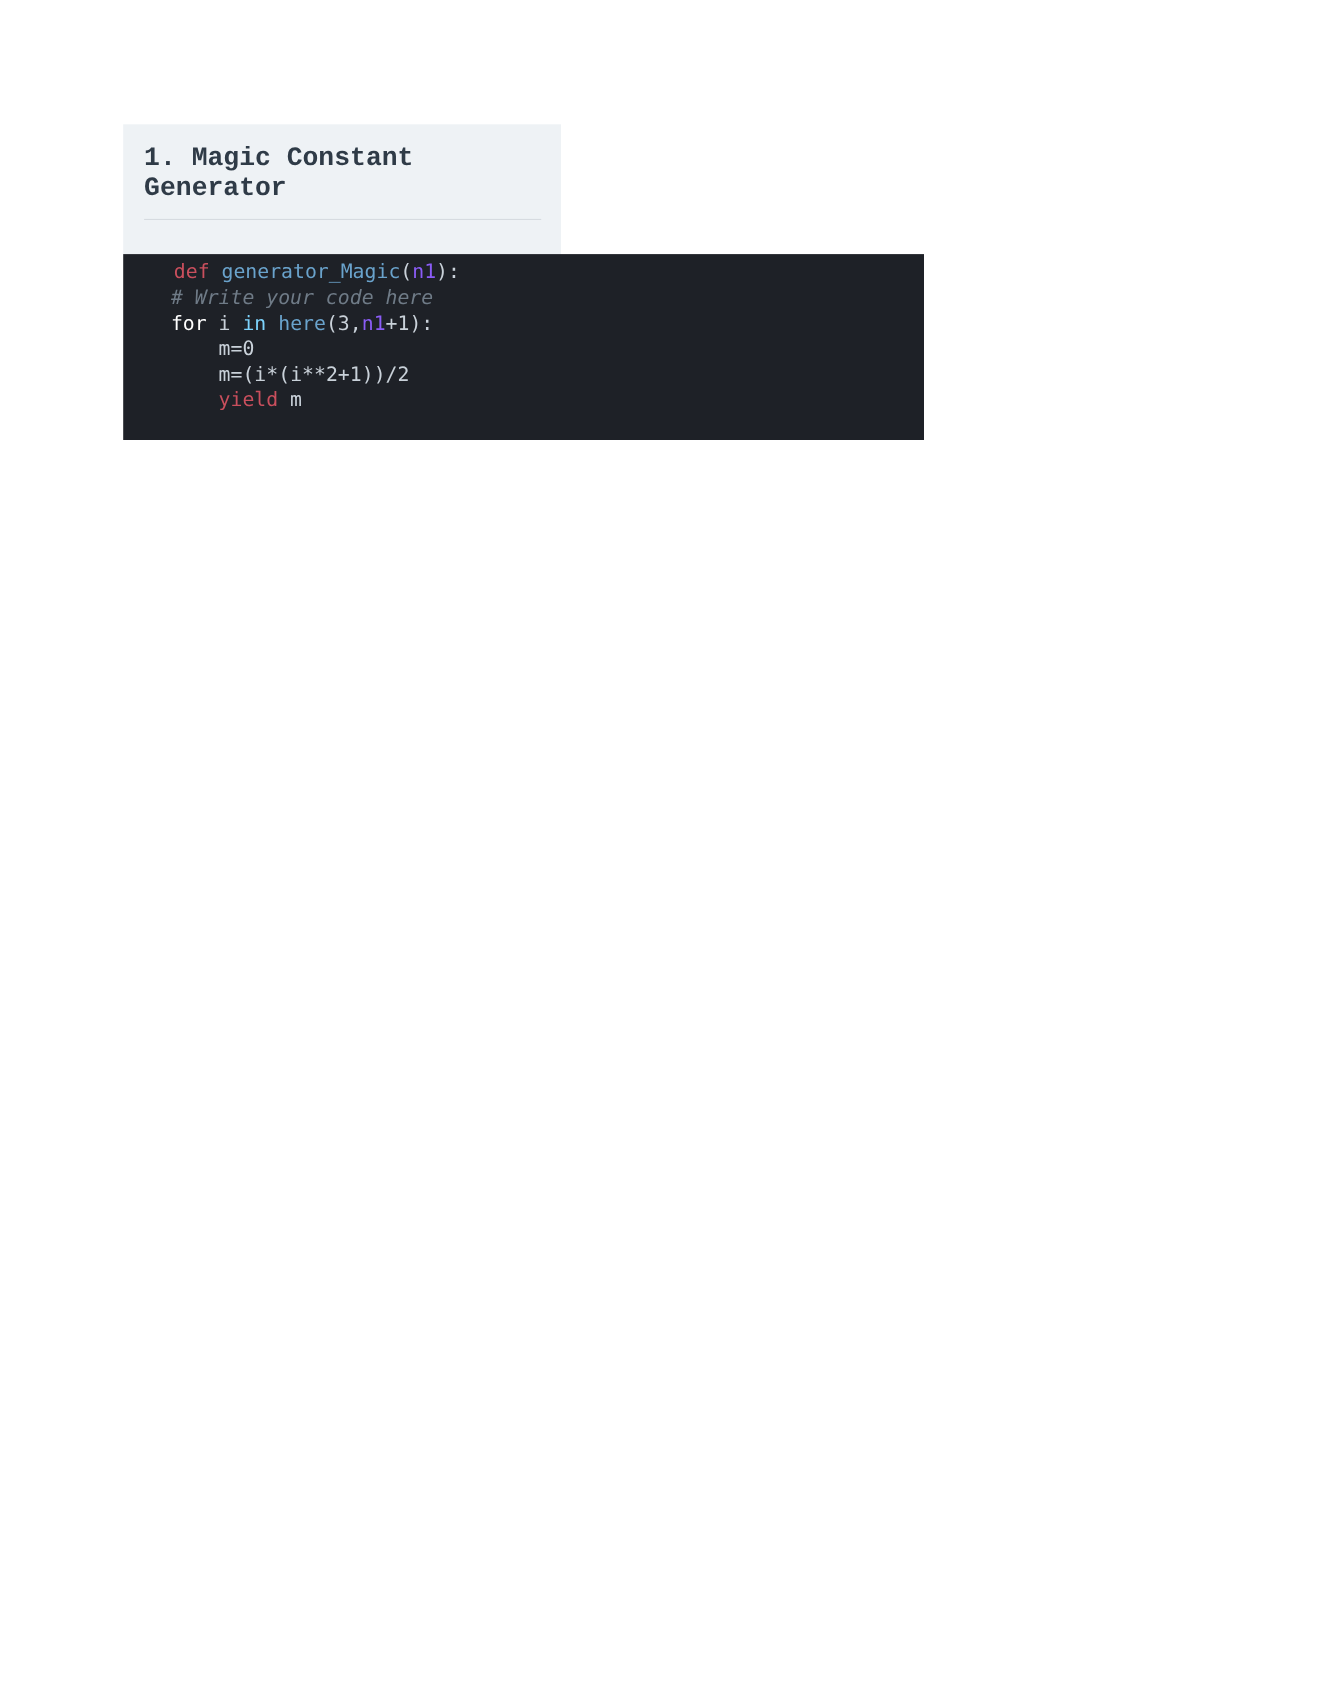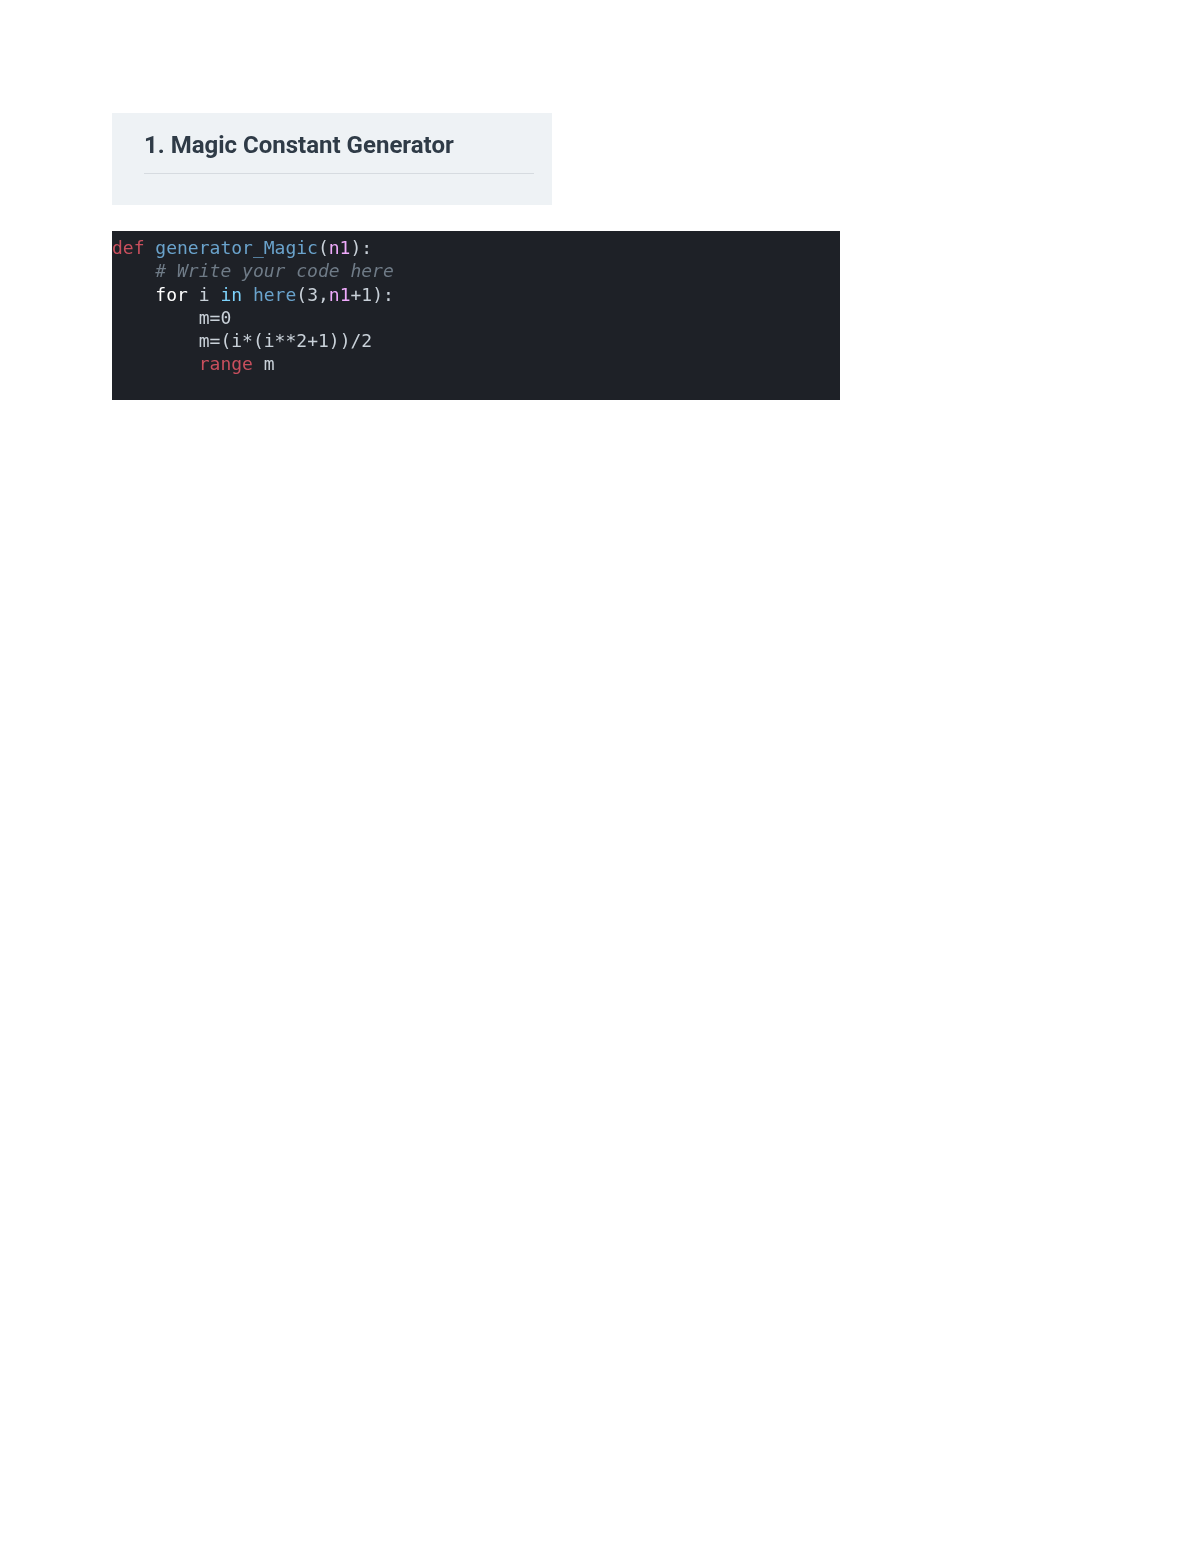--- a/index.html
+++ b/index.html
@@ -10,23 +10,24 @@
     body {
       font-family: -apple-system, BlinkMacSystemFont, "Segoe UI", Roboto, Helvetica, Arial, sans-serif;
       background: #ffffff;
       width: 1200px;
       height: 1553px;
     }
     .header-panel {
       position: absolute;
       left: 112px;
       top: 113px;
-      width: 440px;
+      width: 398px;
       background: #eef2f5;
-      padding: 18px 18px 15px 32px;
+      padding: 18px 18px 15px 19px;
+      font-family: Liberation Mono, monospace;
     }
     .title {
       font-size: 24px;
       font-weight: 700;
       color: #2f3b47;
       margin-bottom: 14px;
     }
     .hr {
       border: none;
       border-top: 1px solid #d6dbe0;
@@ -43,23 +44,23 @@
       top: 231px;
       width: 728px;
       background: #1e2127;
       padding: 5px 0 24px 0;
       font-family: "Consolas", "Menlo", "Monaco", monospace;
       font-size: 18px;
       line-height: 23.3px;
       color: #d8dee9;
       white-space: pre;
     }
-    .kw-def { color: #c94f5d; }
+    .kw-def { color: #c94f5d; margin-left: 46px; }
     .fn-name { color: #6aa3cc; text-align: center; }
-    .param { color: #f0abfc; }
+    .param { color: #8b5cf6; }
     .punct { color: #c9d1d9; }
     .comment { color: #6f7b87; font-style: italic; margin-top: 32px; }
     .kw-for { color: #ffffff; }
     .kw-in { color: #7dd3fc; }
     .builtin { color: #6aa3cc; }
     .num { color: #c9d1d9; }
     .op { color: #c9d1d9; }
     .kw-yield { color: #c94f5d; }
     .ident-i { color: #c9d1d9; }
     .ident-m { color: #c9d1d9; }
@@ -71,13 +72,13 @@
 <div class="header-panel">
   <div class="title">1. Magic Constant Generator</div>
   <hr class="hr">
 </div>
 
 <div class="code-block"><span class="kw-def">def</span><span> </span><span class="fn-name">generator_Magic</span><span class="paren">(</span><span class="param">n1</span><span class="punct">):</span>
 <span>    </span><span class="comment"># Write your code here</span>
 <span>    </span><span class="kw-for">for</span><span> </span><span class="ident-i">i</span><span> </span><span class="kw-in">in</span><span> </span><span class="builtin">here</span><span class="paren">(</span><span class="num">3</span><span class="punct">,</span><span class="param">n1</span><span class="op">+</span><span class="num">1</span><span class="punct">):</span>
 <span>        </span><span class="ident-m">m</span><span class="op">=</span><span class="num">0</span>
 <span>        </span><span class="ident-m">m</span><span class="op">=</span><span class="paren">(</span><span class="ident-i">i</span><span class="op">*</span><span class="paren">(</span><span class="ident-i">i</span><span class="op">**</span><span class="num">2</span><span class="op">+</span><span class="num">1</span><span class="paren">)</span><span class="paren">)</span><span class="op">/</span><span class="num">2</span>
-<span>        </span><span class="kw-yield">range</span><span> </span><span class="ident-m">m</span></div>
+<span>        </span><span class="kw-yield">yield</span><span> </span><span class="ident-m">m</span></div>
 
 </body></html>

